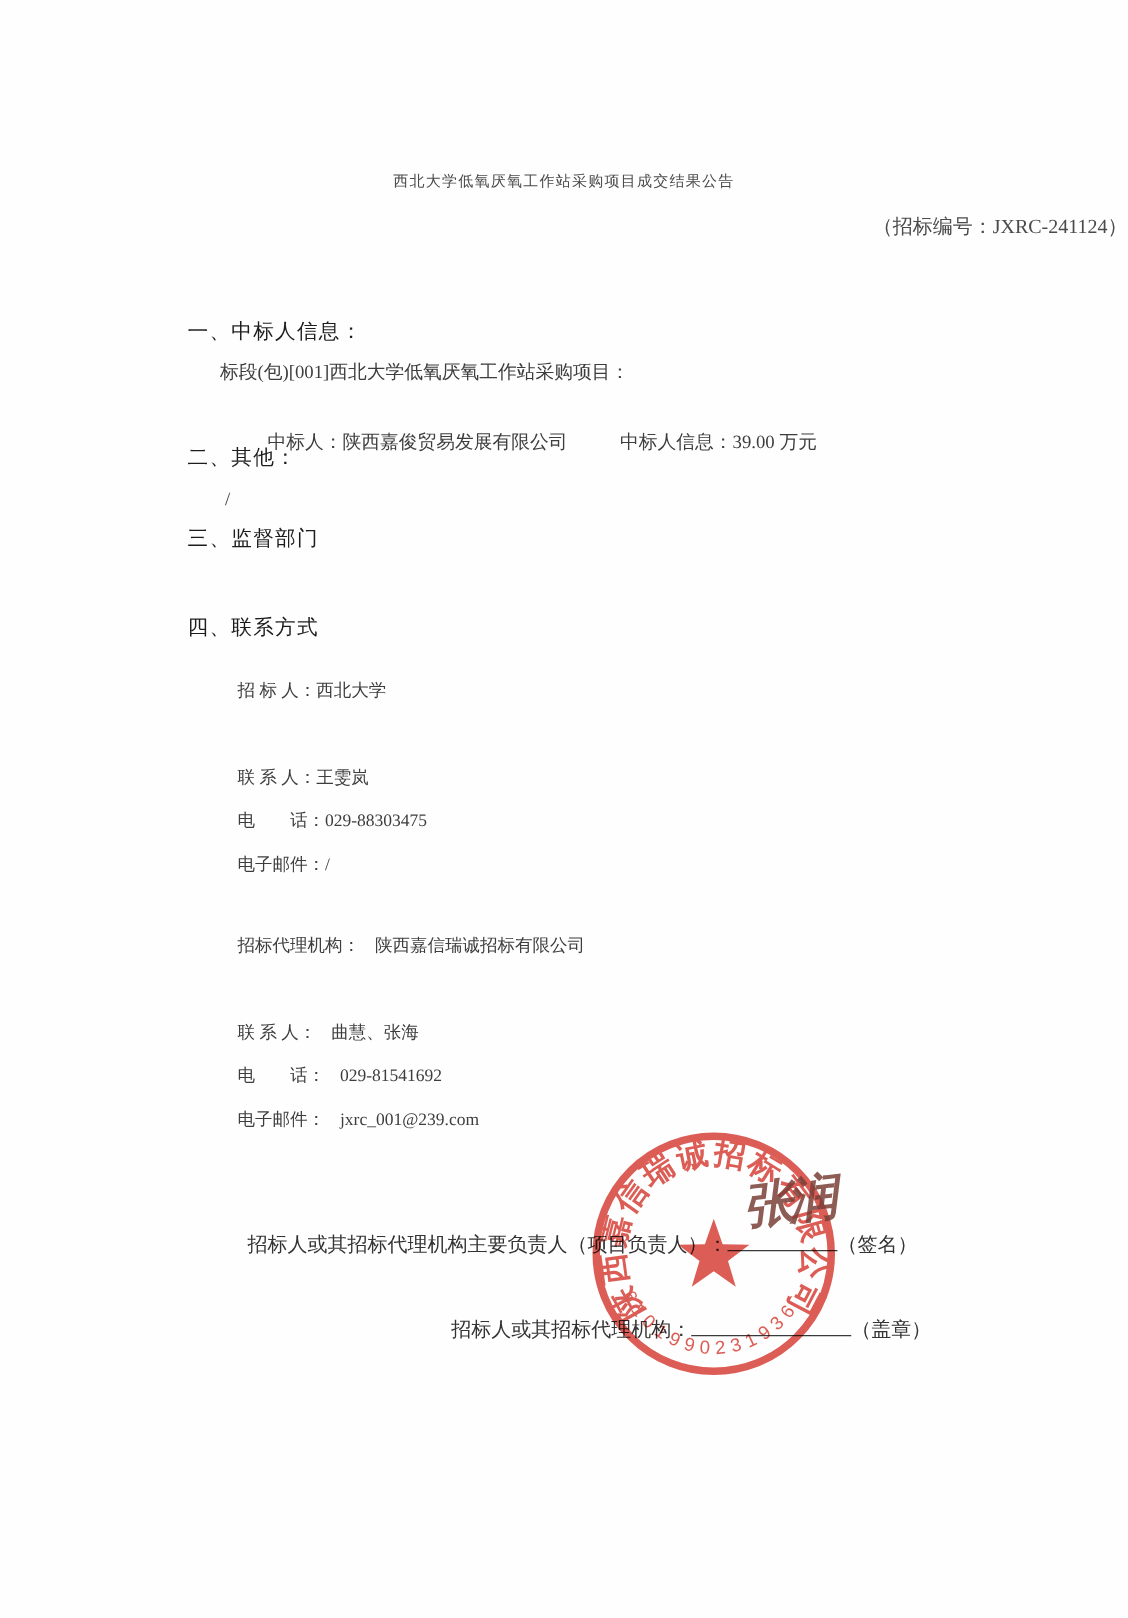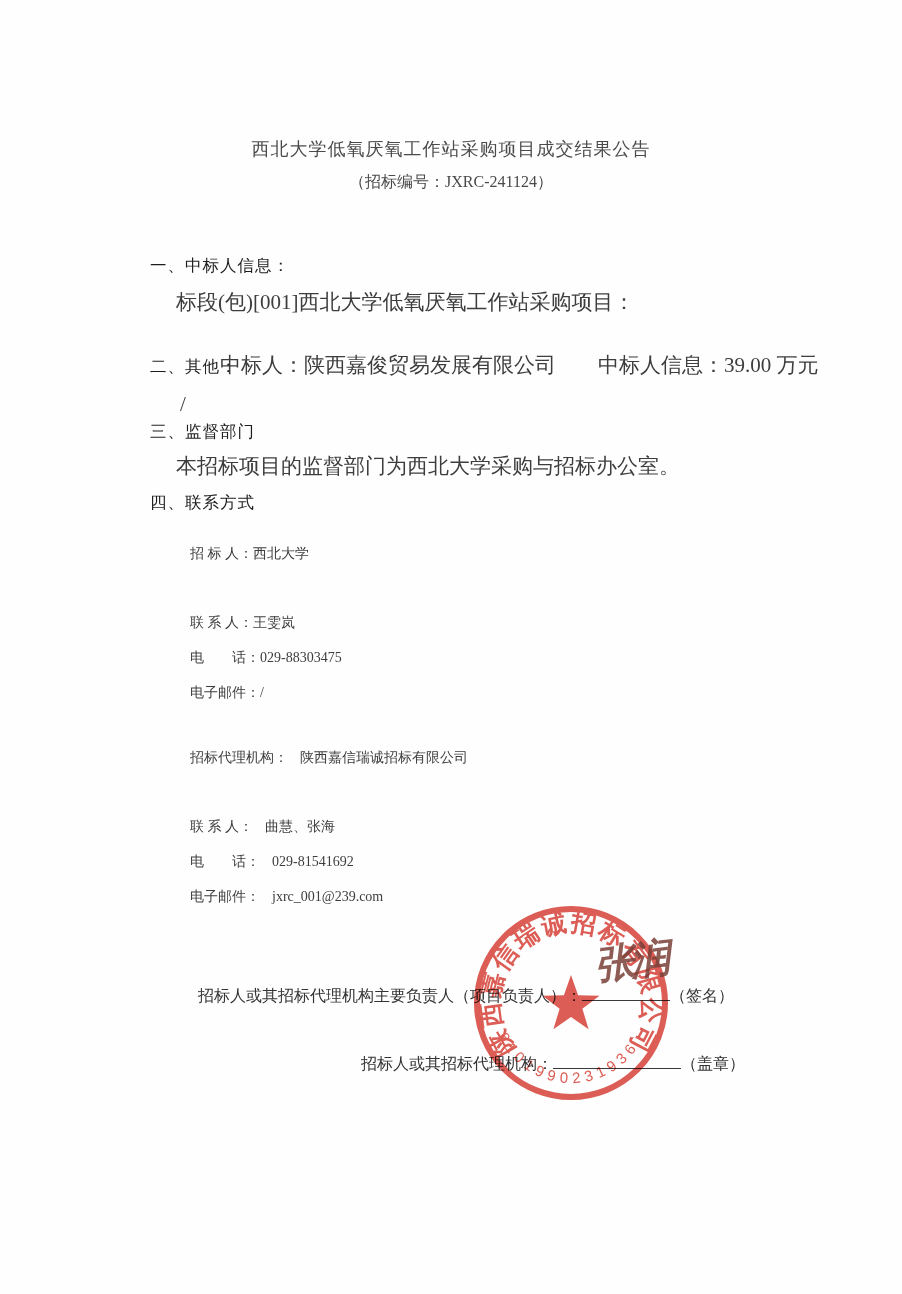--- a/index.html
+++ b/index.html
@@ -6,24 +6,24 @@
   .page{
     position:relative;
     width:902px;height:1294px;
     background:#fefefe;
     font-family:"Liberation Serif","DejaVu Serif",serif;
     color:#3d3d3d;
     overflow:hidden;
   }
   .abs{position:absolute;white-space:pre-wrap;line-height:1.25;}
   .center{left:0;width:902px;text-align:center;}
-  .title{font-size:18px;letter-spacing:1px;color:#4a4a4a;}
-  .subtitle{font-size:16px;color:#4a4a4a;}
+  .title{font-size:12px;letter-spacing:1px;color:#4a4a4a;}
+  .subtitle{font-size:16px;color:#4a4a4a;text-align:right;}
   .h{font-family:"Liberation Sans","DejaVu Sans",sans-serif;font-weight:400;font-size:16.5px;color:#1c1c1c;letter-spacing:1px;}
-  .body-line{font-size:21px;}
+  .body-line{font-size:15px;}
   .row{font-size:14px;}
   .row .lbl{display:inline-block;white-space:pre-wrap;}
   .row .val{white-space:pre-wrap;}
   .row.gap .val{padding-left:12px;}
   .sig-line{font-size:16px;color:#333;}
   .u-line{display:inline-block;border-bottom:1.6px solid #3a3a3a;vertical-align:baseline;}
   .u-sig{width:88px;height:14px;}
   .u-stamp{width:128px;height:14px;}
   .handwriting{
     position:absolute;left:594px;top:934px;
@@ -53,21 +53,20 @@
   <div class="abs h" style="top:255px;left:150px">一、中标人信息：</div>
   <div class="abs body-line" style="top:289px;left:176px">标段(包)[001]西北大学低氧厌氧工作站采购项目：</div>
   <div class="abs body-line" style="top:326px;left:199px">
     <span>中标人：</span><span>陕西嘉俊贸易发展有限公司</span><span style="display:inline-block;width:42px"></span><span>中标人信息：</span><span>39.00 万元</span>
   </div>
 
   <div class="abs h" style="top:356px;left:150px">二、其他：</div>
   <div class="abs body-line" style="top:391px;left:180px">/</div>
 
   <div class="abs h" style="top:421px;left:150px">三、监督部门</div>
-  <div class="abs body-line" style="top:453px;left:176px">本招标项目的监督部门为西北大学采购与招标办公室。</div>
 
   <div class="abs h" style="top:492px;left:150px">四、联系方式</div>
 
   <div class="abs row" style="top:527px;left:176px">
     <span class="lbl">招 标 人：</span><span class="val">西北大学</span>
   </div>
   <div class="abs row" style="top:596px;left:176px">
     <span class="lbl">联 系 人：</span><span class="val">王雯岚</span>
   </div>
   <div class="abs row" style="top:631px;left:176px">

